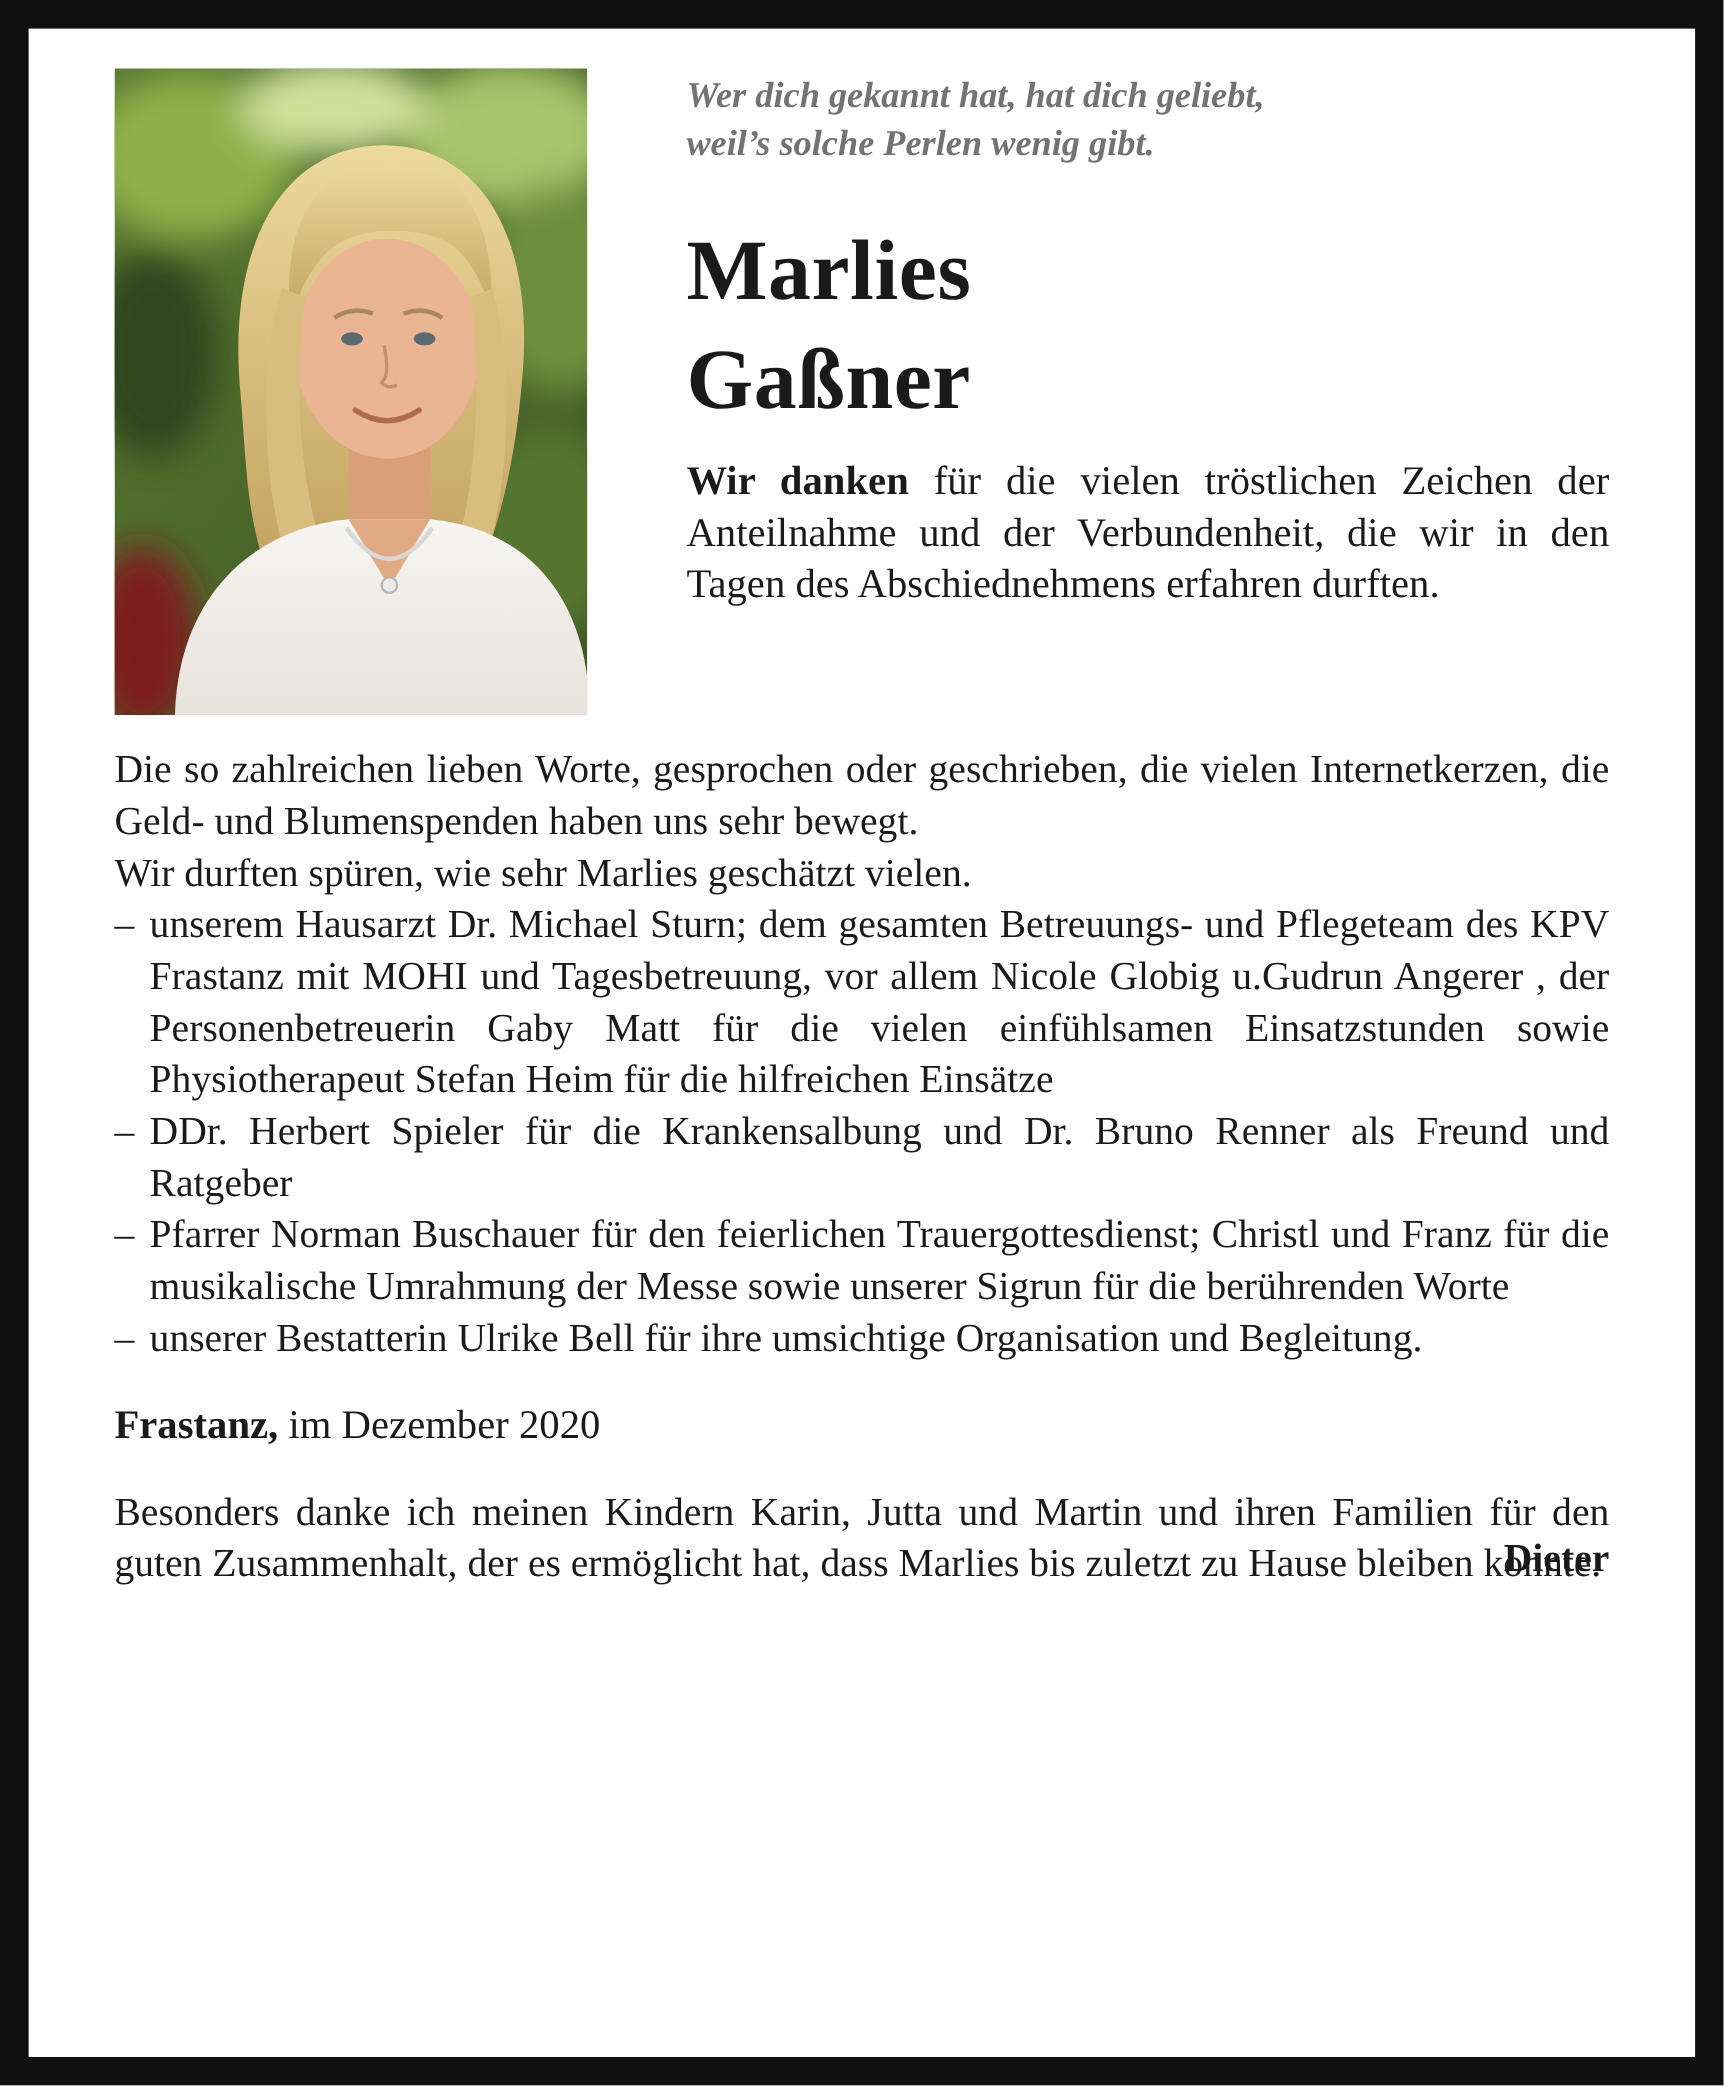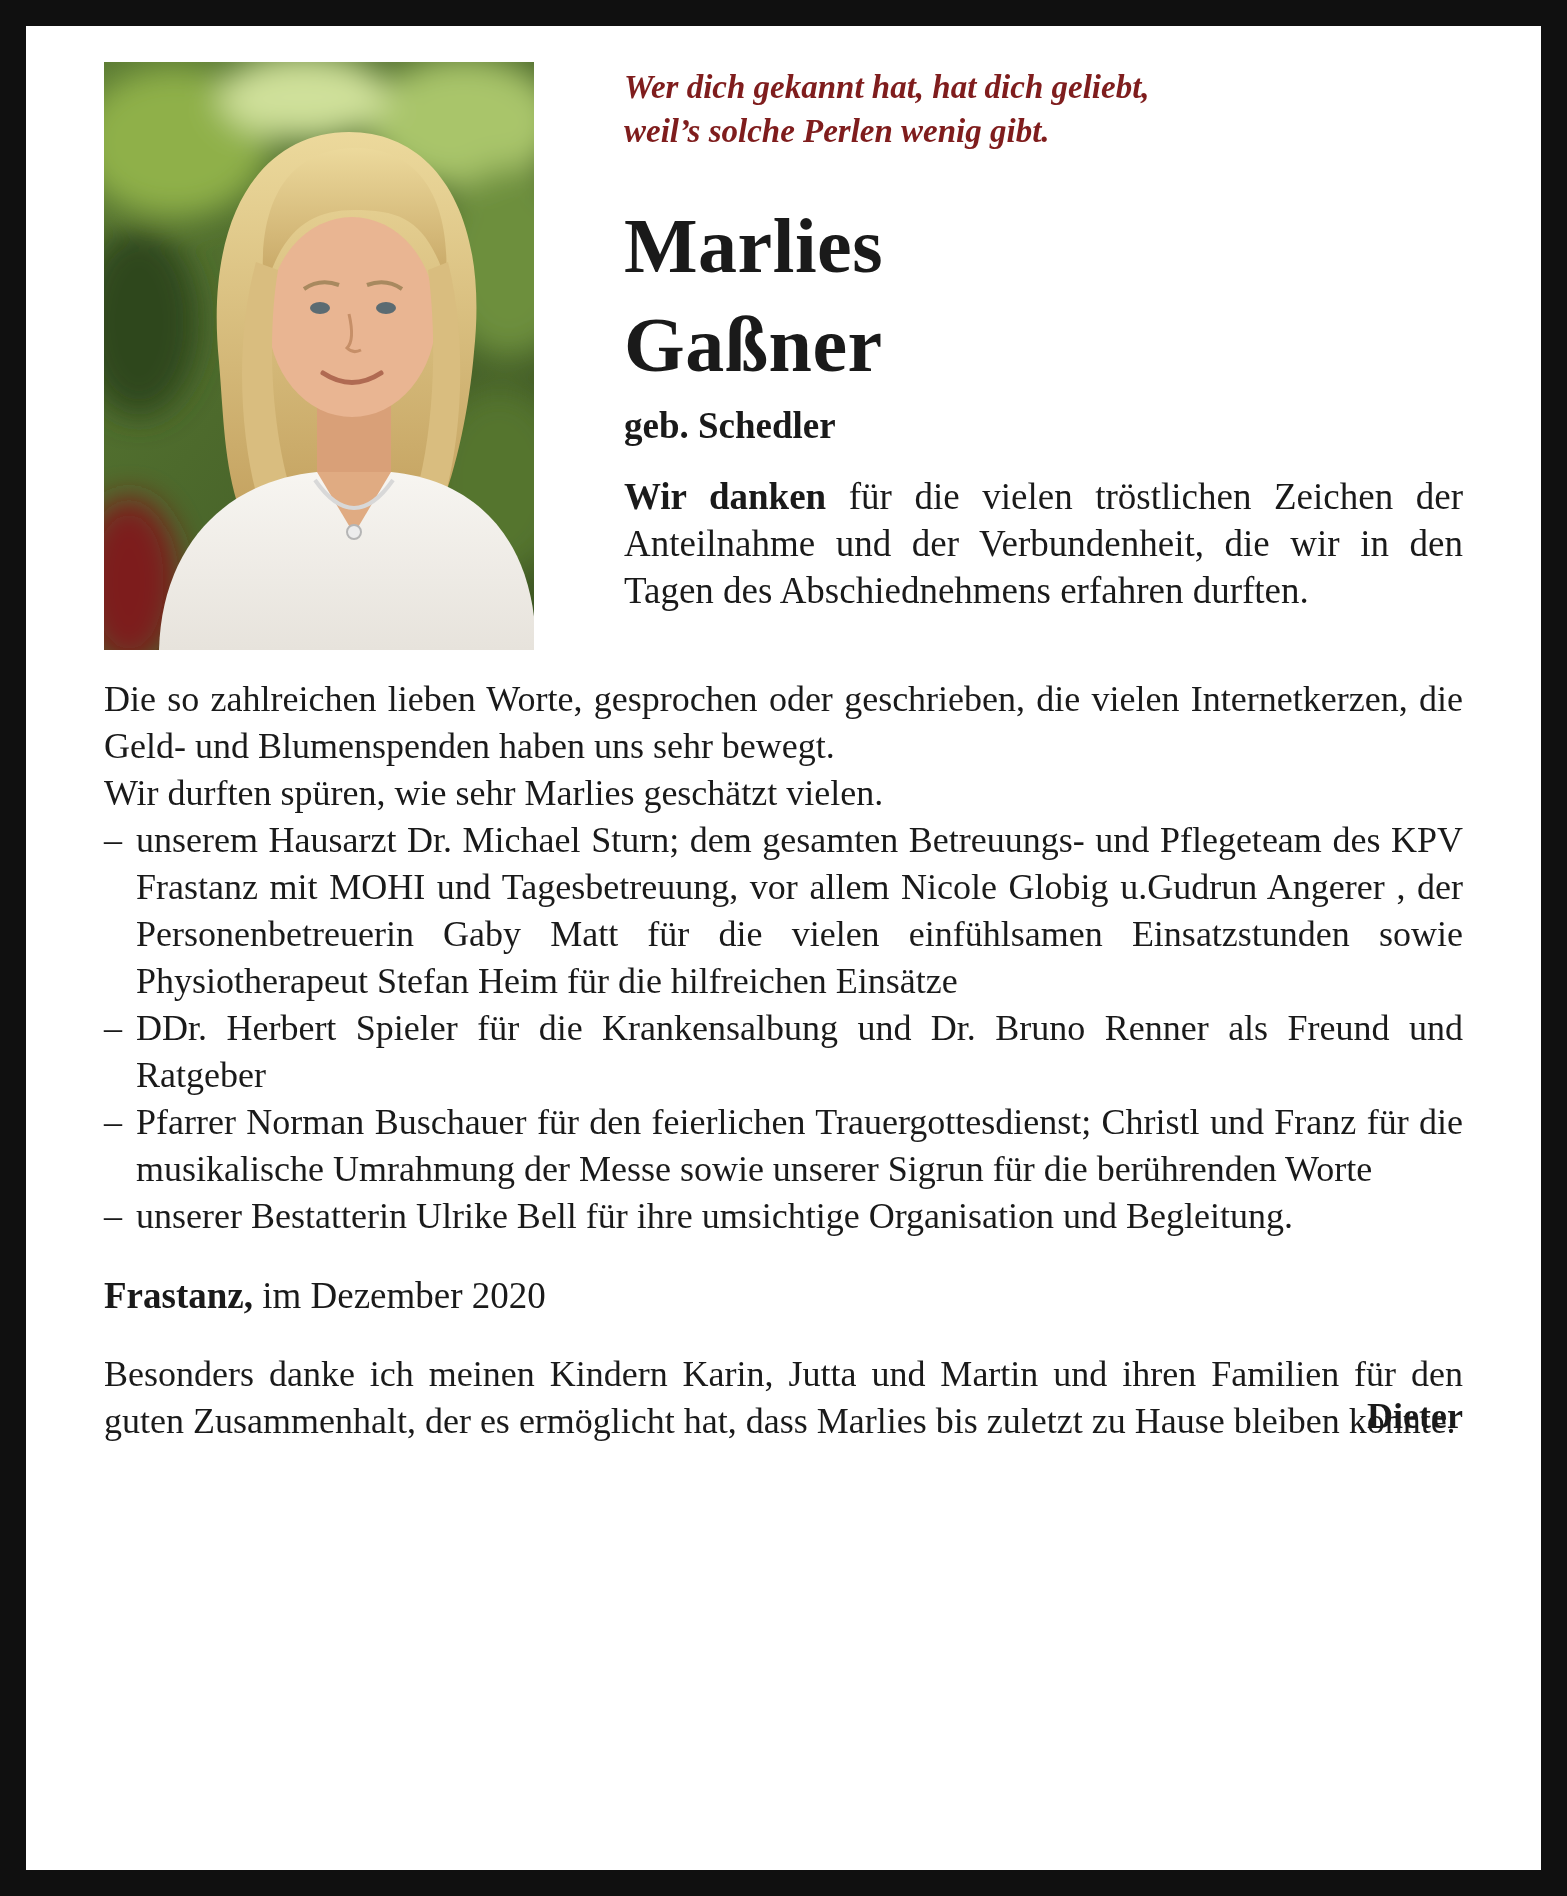--- a/index.html
+++ b/index.html
@@ -19,21 +19,21 @@
   .photo { width: 430px; height: 588px; flex: none; overflow: hidden; }
   .photo svg { display: block; width: 430px; height: 588px; }
 
   .right-col { flex: 1; min-width: 0; padding-top: 4px; }
 
   .quote {
     font-style: italic;
     font-weight: 600;
     font-size: 33px;
     line-height: 1.32;
-    color: #7f1d1d;
+    color: #737373;
   }
   .quote span { display: block; }
 
   .name {
     margin-top: 50px;
     font-size: 78px;
     line-height: 1.1;
     font-weight: 700;
     letter-spacing: 0.5px;
   }
@@ -165,21 +165,20 @@
       <div class="quote">
         <span>Wer dich gekannt hat, hat dich geliebt,</span>
         <span>weil’s solche Perlen wenig gibt.</span>
       </div>
 
       <h1 class="name">
         <span>Marlies</span>
         <span>Gaßner</span>
       </h1>
 
-      <div class="maiden">geb. Schedler</div>
 
       <p class="thanks"><span class="lead">Wir danken</span><span> für die vielen tröstlichen Zeichen der Anteilnahme und der Verbundenheit, die wir in den Tagen des Abschiednehmens erfahren durften.</span></p>
     </div>
   </div>
 
   <div class="body-text">
     <p>Die so zahlreichen lieben Worte, gesprochen oder geschrieben, die vielen Internetkerzen, die Geld- und Blumenspenden haben uns sehr bewegt.</p>
     <p class="single">Wir durften spüren, wie sehr Marlies geschätzt vielen.</p>
 
     <p class="ack"><span class="dash">–</span><span>unserem Hausarzt Dr. Michael Sturn; dem gesamten Betreuungs- und Pflegeteam des KPV Frastanz mit MOHI und Tagesbetreuung, vor allem Nicole Globig u.Gudrun Angerer , der Personenbetreuerin Gaby Matt für die vielen einfühlsamen Einsatzstunden sowie Physiotherapeut Stefan Heim für die hilfreichen Einsätze</span></p>

